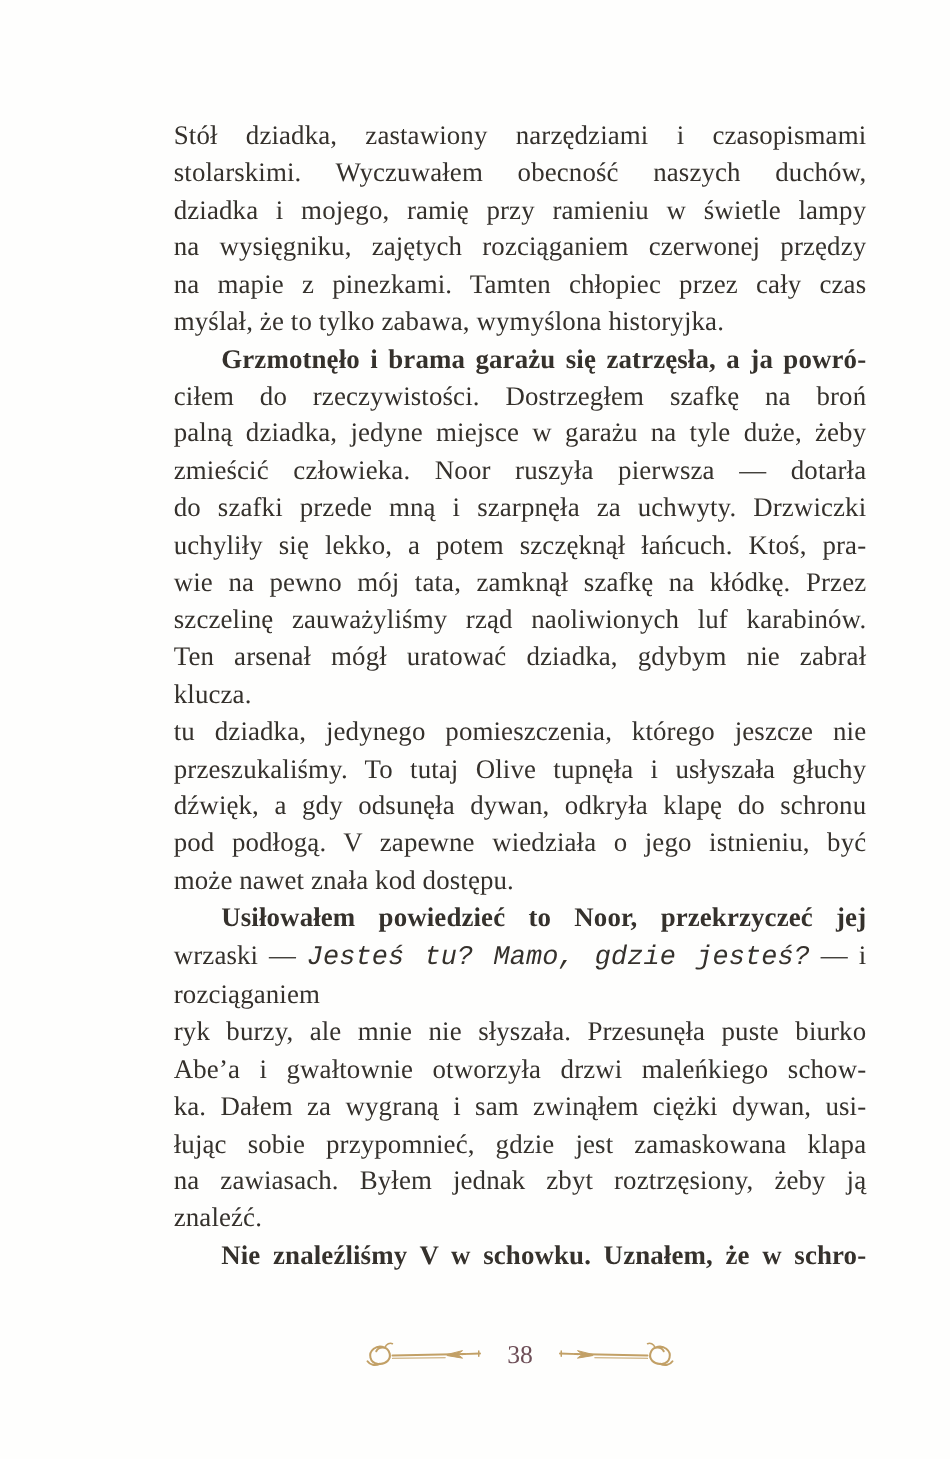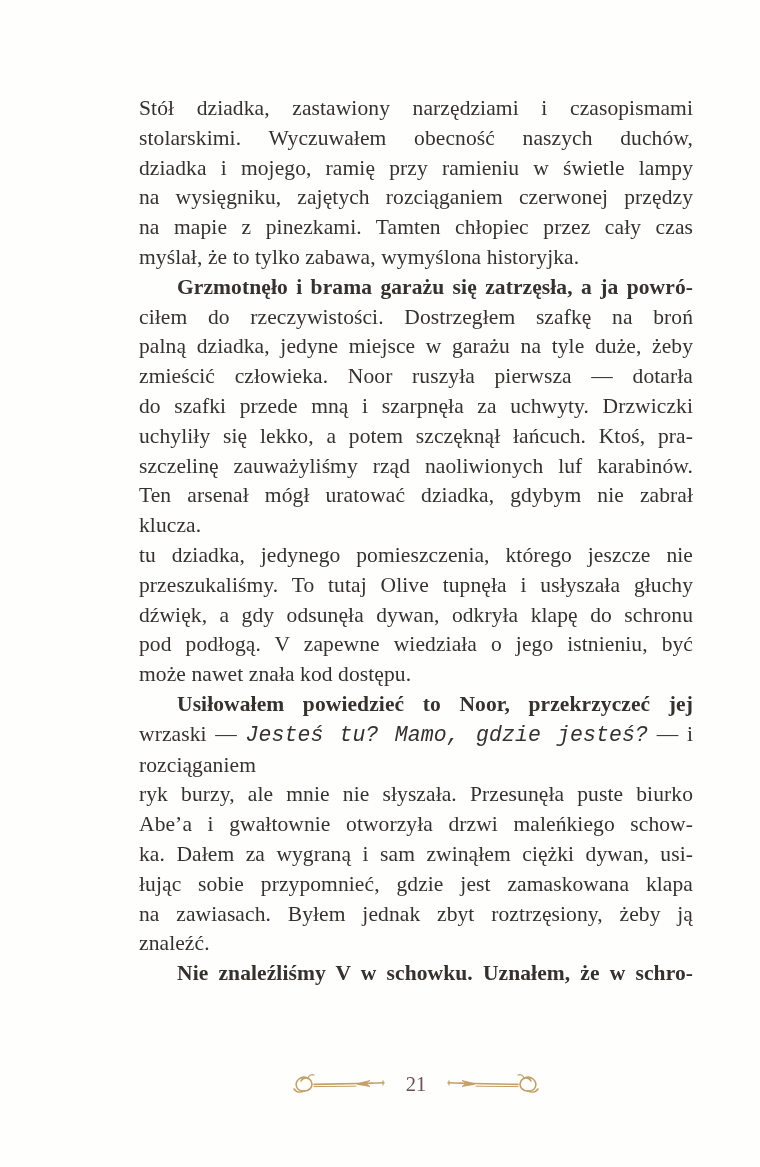--- a/index.html
+++ b/index.html
@@ -81,20 +81,21 @@
         <div class="line just"><span>na mapie z pinezkami. Tamten chłopiec przez cały czas</span></div>
         <div class="line"><span>myślał, że to tylko zabawa, wymyślona historyjka.</span></div>
       </div>
       <div class="paragraph">
         <div class="line indent just"><span>Grzmotnęło i brama garażu się zatrzęsła, a ja powró-</span></div>
         <div class="line just"><span>ciłem do rzeczywistości. Dostrzegłem szafkę na broń</span></div>
         <div class="line just"><span>palną dziadka, jedyne miejsce w garażu na tyle duże, żeby</span></div>
         <div class="line just"><span>zmieścić człowieka. Noor ruszyła pierwsza — dotarła</span></div>
         <div class="line just"><span>do szafki przede mną i szarpnęła za uchwyty. Drzwiczki</span></div>
         <div class="line just"><span>uchyliły się lekko, a potem szczęknął łańcuch. Ktoś, pra-</span></div>
+        <div class="line just"><span>wie na pewno mój tata, zamknął szafkę na kłódkę. Przez</span></div>
         <div class="line just"><span>szczelinę zauważyliśmy rząd naoliwionych luf karabinów.</span></div>
         <div class="line just"><span>Ten arsenał mógł uratować dziadka, gdybym nie zabrał</span></div>
         <div class="line"><span>klucza.</span></div>
       </div>
       <div class="paragraph">
         <div class="line just"><span>tu dziadka, jedynego pomieszczenia, którego jeszcze nie</span></div>
         <div class="line just"><span>przeszukaliśmy. To tutaj Olive tupnęła i usłyszała głuchy</span></div>
         <div class="line just"><span>dźwięk, a gdy odsunęła dywan, odkryła klapę do schronu</span></div>
         <div class="line just"><span>pod podłogą. V zapewne wiedziała o jego istnieniu, być</span></div>
         <div class="line"><span>może nawet znała kod dostępu.</span></div>
@@ -119,21 +120,21 @@
       <path d="M22,15 C22,8 14,5 9,9 C4,13 6,20 12,21 C19,22 24,17 21,11 C19,7 13,7 11,11"></path>
       <path d="M14,21 C10,23 6,22 4,19"></path>
       <path d="M18,8 C19,5 22,4 24,5" stroke-width="1.2"></path>
       <path d="M24,14.4 L82,13.2"></path>
       <path d="M24,16.6 L66,16.2" stroke-width="1"></path>
       <path d="M68,13.5 L80,10.5 L76,13.4 L80,16.5 L68,14.5 Z" fill="currentColor" stroke-width="0.8"></path>
       <path d="M80,13.3 L94,12.8"></path>
       <path d="M93,10.8 L93,15" stroke-width="1.2"></path>
     </svg>
 
-    <div class="page-number">21</div>
+    <div class="page-number">38</div>
 
     <svg class="ornament mirrored" viewBox="0 0 96 28" xmlns="http://www.w3.org/2000/svg" fill="none" stroke="currentColor" stroke-width="1.6" stroke-linecap="round">
       <path d="M22,15 C22,8 14,5 9,9 C4,13 6,20 12,21 C19,22 24,17 21,11 C19,7 13,7 11,11"></path>
       <path d="M14,21 C10,23 6,22 4,19"></path>
       <path d="M18,8 C19,5 22,4 24,5" stroke-width="1.2"></path>
       <path d="M24,14.4 L82,13.2"></path>
       <path d="M24,16.6 L66,16.2" stroke-width="1"></path>
       <path d="M68,13.5 L80,10.5 L76,13.4 L80,16.5 L68,14.5 Z" fill="currentColor" stroke-width="0.8"></path>
       <path d="M80,13.3 L94,12.8"></path>
       <path d="M93,10.8 L93,15" stroke-width="1.2"></path>

